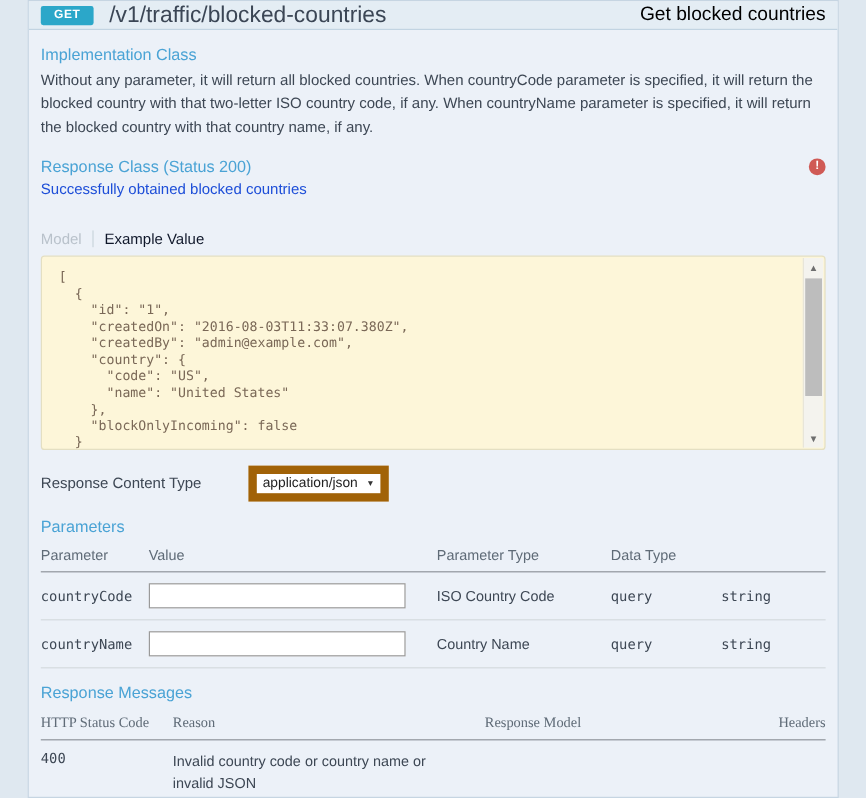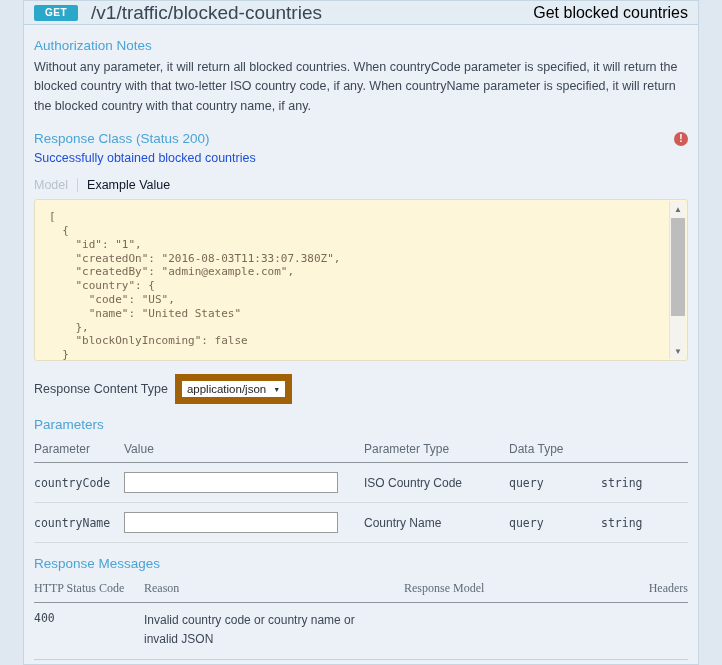--- a/index.html
+++ b/index.html
@@ -31,21 +31,21 @@
   .notes-text { font-size: 12.5px; line-height: 1.55; color: #3d4754; }
   .rc-title-row { display: flex; align-items: center; justify-content: space-between; margin-top: 15px; }
   .rc-title-row .section-title { margin: 0; }
   .error-icon {
     width: 14px; height: 14px; border-radius: 50%;
     background: #d05a55; color: #fff; font-size: 10px; font-weight: bold;
     display: flex; align-items: center; justify-content: center; line-height: 1;
     cursor: pointer;
   }
   .rc-desc { font-size: 12.5px; margin-top: 5px; color: #1d4ed8; }
-  .tabs { display: flex; align-items: center; margin-top: 13px; font-size: 12.5px; }
+  .tabs { display: flex; align-items: center; margin-top: 27px; font-size: 12.5px; }
   .tab-model { color: #b9c2cb; cursor: pointer; }
   .tab-divider { width: 1px; height: 14px; background: #c9d4dd; margin: 0 9px; }
   .tab-example { color: #0f172a; cursor: pointer; }
   
   .code-box {
     position: relative; margin-top: 7px; height: 162px;
     background: #fdf6d9; border: 1px solid #e4dfc2; border-radius: 3px;
     overflow: hidden;
   }
   .code-box pre {
@@ -63,21 +63,21 @@
     display: flex; align-items: center; justify-content: center;
     color: #6e6e6e; font-size: 8px; cursor: pointer;
   }
   .sb-up { top: 0; }
   .sb-down { bottom: 0; }
   .sb-thumb {
     position: absolute; top: 17px; left: 1px; width: 14px; height: 62%;
     background: #bdbdbd; cursor: pointer;
   }
   
-  .content-type-row { display: flex; align-items: center; margin: 13px 0 0; font-size: 12.5px; }
+  .content-type-row { display: flex; align-items: center; margin: 13px 0 0; font-size: 12.5px; gap: 32px; }
   .select-box {
     display: inline-flex; align-items: center; margin-left: 7px;
     border: 7px solid #a16207; background: #fff; padding: 2px 5px;
     font-size: 11.5px; color: #222; cursor: pointer;
   }
   .select-arrow { font-size: 7px; color: #333; margin-left: 7px; }
   
   .tbl { font-size: 12px; }
   .params-head, .params-row {
     display: grid; grid-template-columns: 90px 240px 145px 92px 1fr;
@@ -104,21 +104,21 @@
 <div class="panel">
 
   <div class="op-header">
     <span class="method-badge">GET</span>
     <span class="op-path">/v1/traffic/blocked-countries</span>
     <span class="op-summary">Get blocked countries</span>
   </div>
 
   <div class="op-body">
 
-    <h2 class="section-title">Authorization Notes</h2>
+    <h2 class="section-title">Implementation Class</h2>
     <p class="notes-text">Without any parameter, it will return all blocked countries. When countryCode parameter is specified, it will return the blocked country with that two-letter ISO country code, if any. When countryName parameter is specified, it will return the blocked country with that country name, if any.</p>
 
     <div class="rc-title-row">
       <h2 class="section-title">Response Class (Status 200)</h2>
       <span class="error-icon">!</span>
     </div>
     <div class="rc-desc">Successfully obtained blocked countries</div>
 
     <div class="tabs">
       <span class="tab-model">Model</span>

